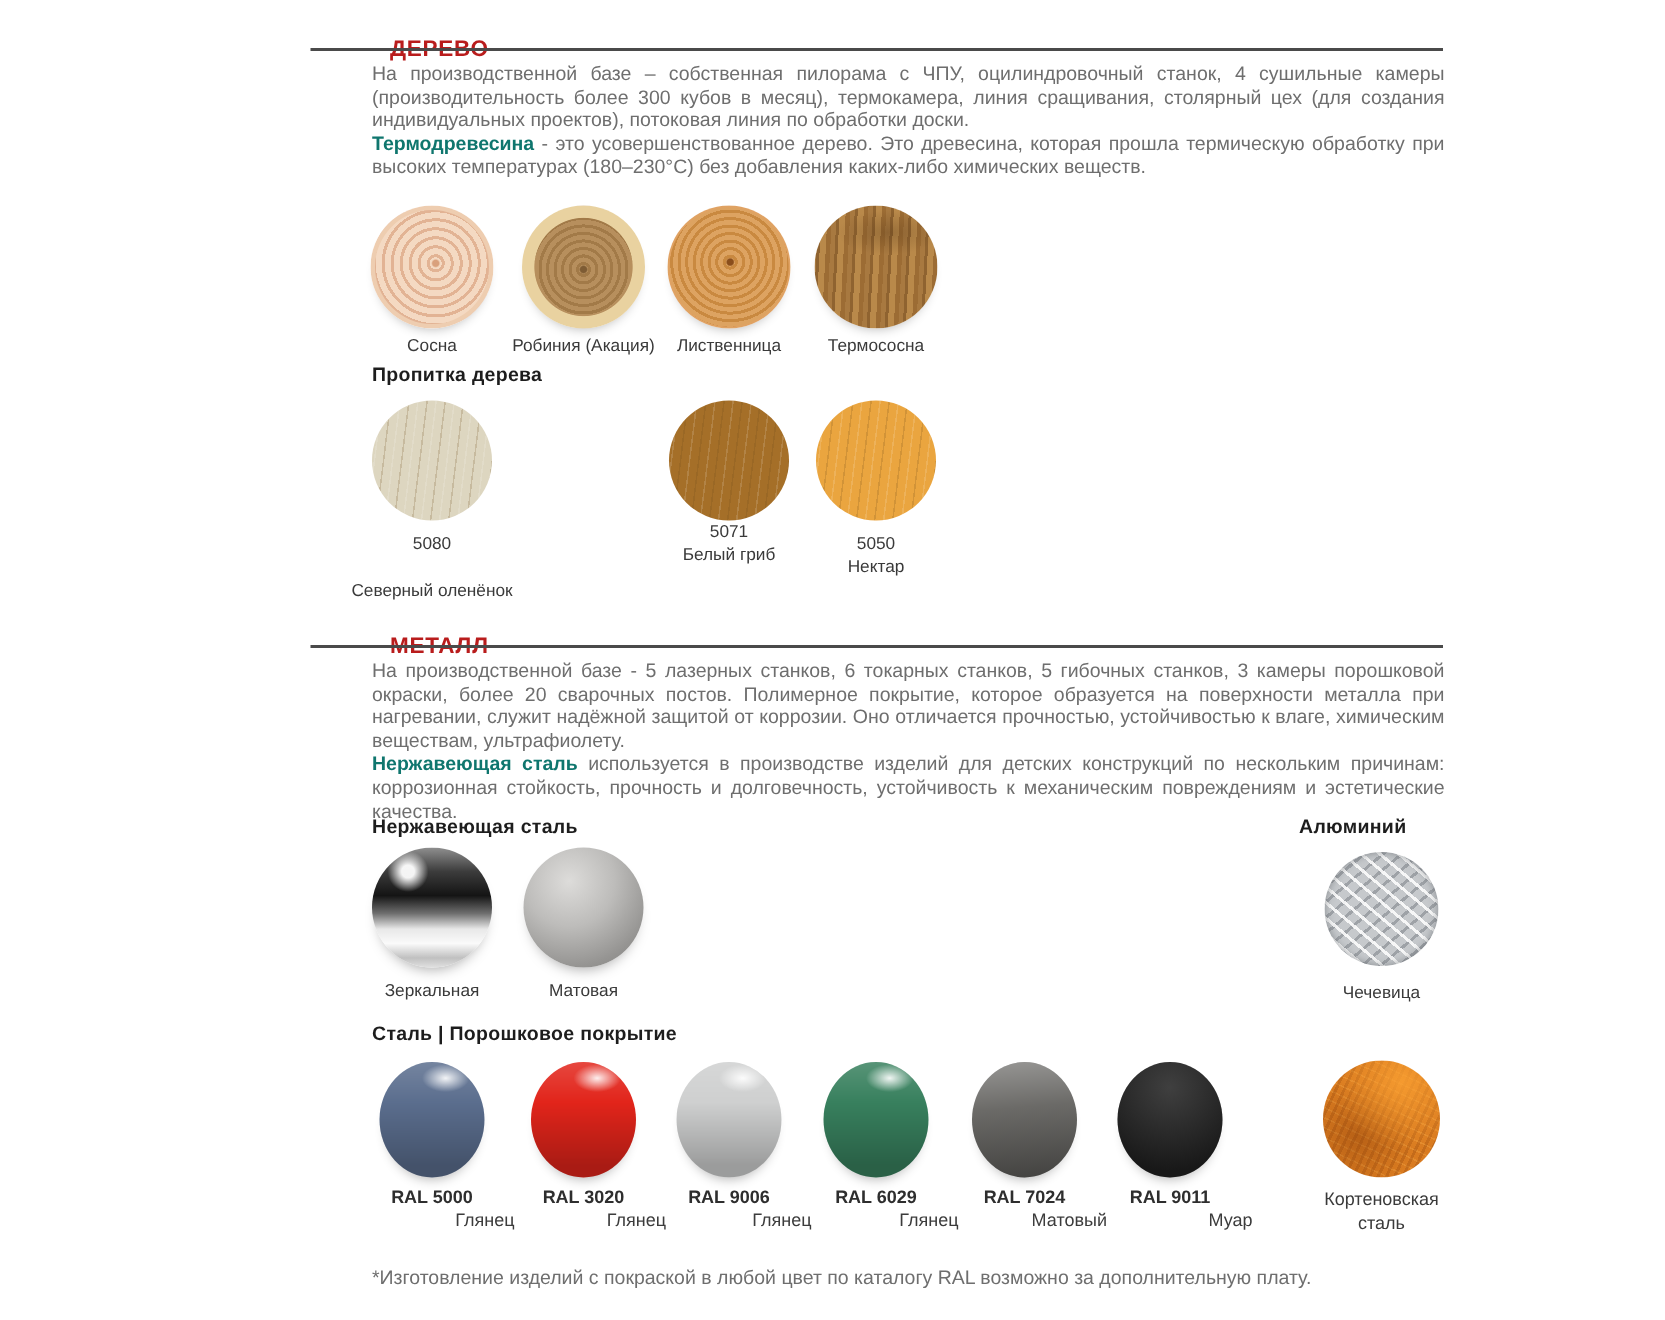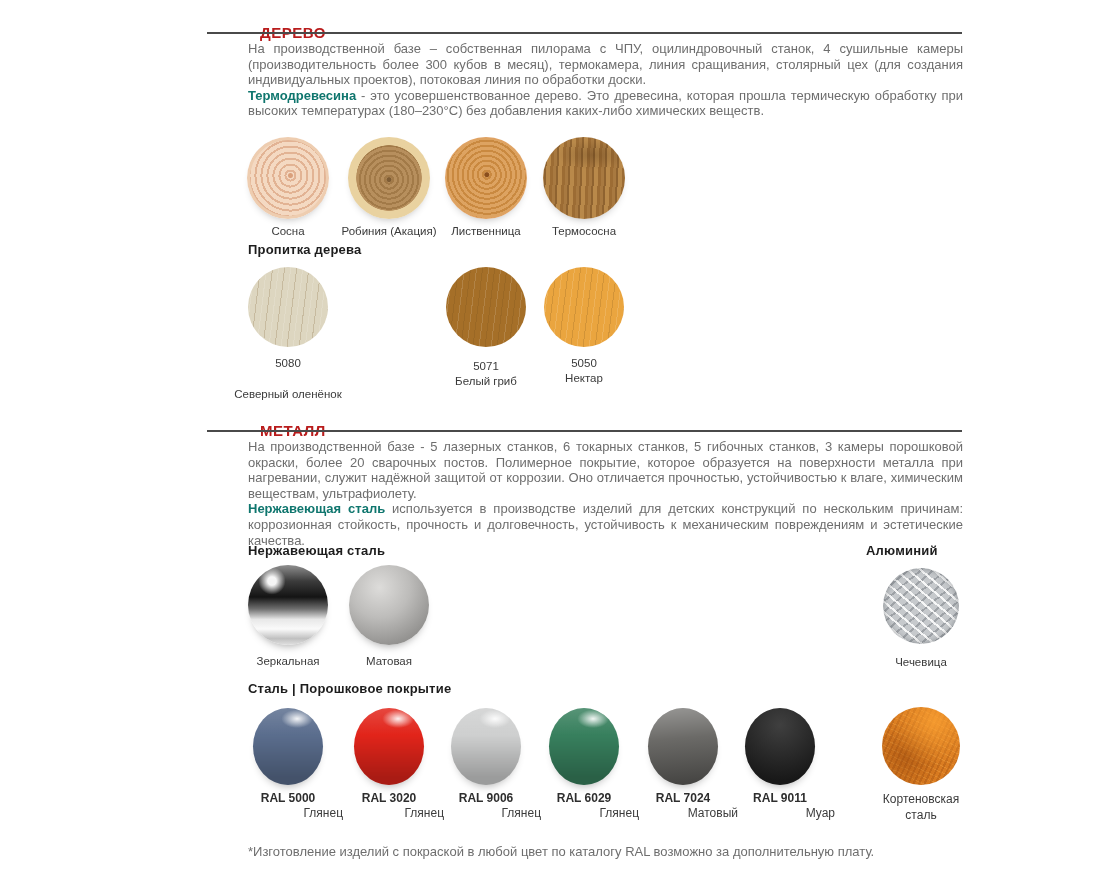--- a/index.html
+++ b/index.html
@@ -117,21 +117,21 @@
 
   <h3 class="abs sub-title" style="left:248px;top:242px;">Пропитка дерева</h3>
 
   <div class="cell" style="left:233px;top:267px;">
     <div class="circle d80 wood-grain" style="background-color: rgb(221, 214, 192);"></div>
     <div class="swatch-label" style="margin-top:9px;">5080</div>
     <div class="swatch-label" style="margin-top:16px;">Северный оленёнок</div>
   </div>
   <div class="cell" style="left:431px;top:267px;">
     <div class="circle d80 wood-grain" style="background-color: rgb(165, 111, 40);"></div>
-    <div class="swatch-label" style="margin-top:12px;">5071</div>
+    <div class="swatch-label" style="margin-top:1px;">5071</div>
     <div class="swatch-label" style="margin-top:0;">Белый гриб</div>
   </div>
   <div class="cell" style="left:529px;top:267px;">
     <div class="circle d80 wood-grain" style="background-color: rgb(234, 165, 63);"></div>
     <div class="swatch-label" style="margin-top:9px;">5050</div>
     <div class="swatch-label" style="margin-top:0;">Нектар</div>
   </div>
 
   <h2 class="abs sec-title" style="left:248px;top:410px;">МЕТАЛЛ</h2>
   <div class="abs rule" style="top:430px;"></div>

